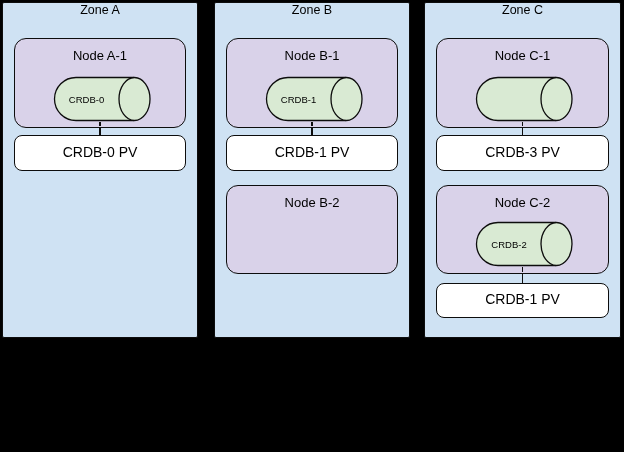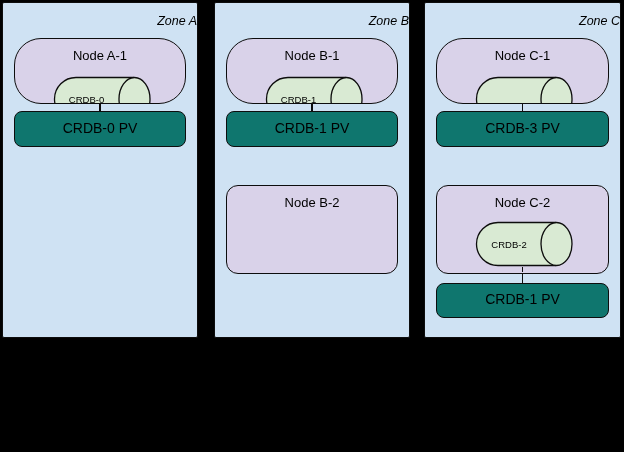--- a/index.html
+++ b/index.html
@@ -14,39 +14,37 @@
 
   .zone {
     position: absolute; top: 2px;
     width: 196px; height: 336px;
     box-sizing: border-box;
     background: #cfe2f3;
     border: 1.6px solid #0d0d0d;
     border-radius: 2px;
   }
   .zone-title {
-    text-align: right;
-    padding-top: 11px;
+    text-align: center;
     font-size: 12.5px;
     line-height: 15px;
-    font-style: italic;
   }
 
   .group { position: absolute; left: 11px; right: 11px; }
   .g1 { top: 35px; }
   .g2 { top: 182px; }
 
   .node {
     box-sizing: border-box;
     background: #d9d2e9;
     border: 1.3px solid #0d0d0d;
     border-radius: 12px;
     overflow: hidden;
   }
-  .node.h1 { height: 66px; border-radius: 27px; }
+  .node.h1 { height: 90px; }
   .node.h2 { height: 89px; }
   .node-title {
     text-align: center;
     padding-top: 9px;
     font-size: 13px;
     line-height: 15px;
   }
 
   .cylinder { position: relative; width: 103px; height: 46px; margin: 13px auto 0; }
   .node.h2 .cylinder { margin-top: 11px; }
@@ -60,21 +58,21 @@
 
   .stem-in  { width: 1.5px; background: #0d0d0d; margin: 0 auto; }
   .n1 .stem-in { height: 4.4px; }
   .n2 .stem-in { height: 5.4px; }
   .stem-out { width: 1.5px; height: 7px; background: #0d0d0d; margin: 0 auto; }
   .stem-out.s2 { height: 9px; }
 
   .pv {
     box-sizing: border-box;
     height: 36px;
-    background: #0f766e;
+    background: #ffffff;
     border: 1.3px solid #0d0d0d;
     border-radius: 8px;
     text-align: center;
     font-size: 14px;
     line-height: 32px;
   }
   .pv.h2 { height: 35px; line-height: 31px; }
 </style>
 </head>
 <body>

